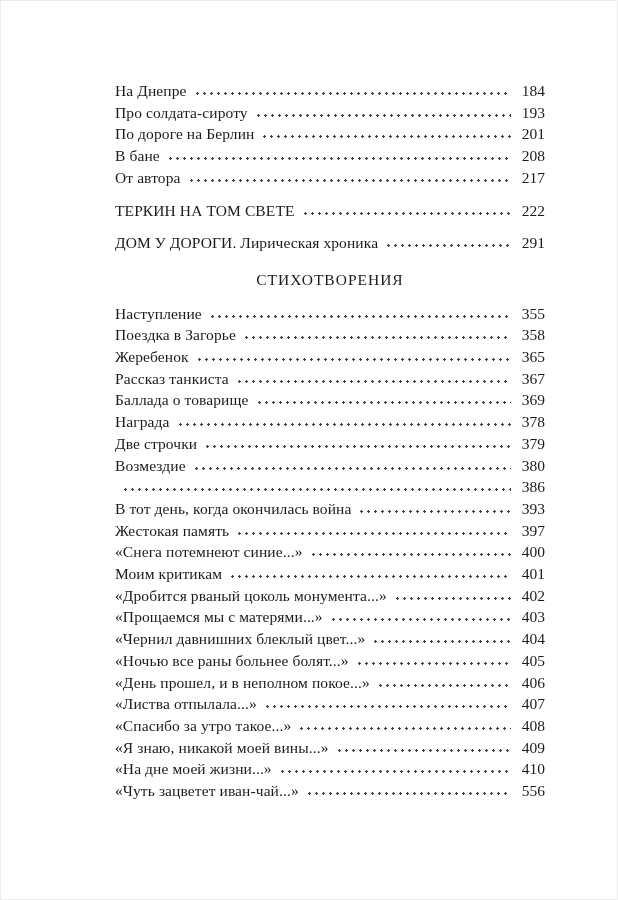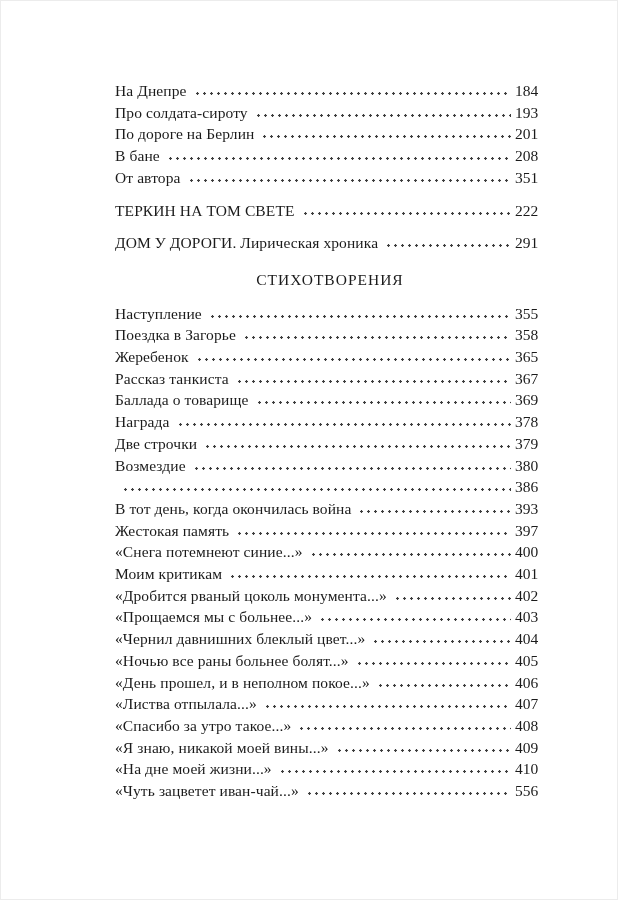--- a/index.html
+++ b/index.html
@@ -32,21 +32,21 @@
     height: 0.72em;
     margin: 0 4px 0 7px;
     background-image: radial-gradient(circle, #3c3c3c 1.05px, transparent 1.45px);
     background-size: 7px 3px;
     background-repeat: repeat-x;
     background-position: left bottom 1px;
   }
   .pagenum {
     flex: 0 0 auto;
     min-width: 30px;
-    text-align: left;
+    text-align: right;
   }
   .toc-heading {
     margin-top: 15px;
     margin-bottom: 12px;
     text-align: center;
     font-size: 15.5px;
     line-height: 21.7px;
     letter-spacing: 1px;
     color: #1b1b1b;
   }
@@ -73,21 +73,21 @@
           <span class="pagenum">201</span>
         </div>
         <div class="toc-row">
           <span class="title">В бане</span>
           <span class="leader"></span>
           <span class="pagenum">208</span>
         </div>
         <div class="toc-row">
           <span class="title">От автора</span>
           <span class="leader"></span>
-          <span class="pagenum">351</span>
+          <span class="pagenum">217</span>
         </div>
       </div>
       <div class="toc-section gap-before">
         <div class="toc-row">
           <span class="title">ТЕРКИН НА ТОМ СВЕТЕ</span>
           <span class="leader"></span>
           <span class="pagenum">222</span>
         </div>
       </div>
       <div class="toc-section gap-before">
@@ -162,21 +162,21 @@
           <span class="title">Моим критикам</span>
           <span class="leader"></span>
           <span class="pagenum">401</span>
         </div>
         <div class="toc-row">
           <span class="title">«Дробится рваный цоколь монумента...»</span>
           <span class="leader"></span>
           <span class="pagenum">402</span>
         </div>
         <div class="toc-row">
-          <span class="title">«Прощаемся мы с больнее...»</span>
+          <span class="title">«Прощаемся мы с матерями...»</span>
           <span class="leader"></span>
           <span class="pagenum">403</span>
         </div>
         <div class="toc-row">
           <span class="title">«Чернил давнишних блеклый цвет...»</span>
           <span class="leader"></span>
           <span class="pagenum">404</span>
         </div>
         <div class="toc-row">
           <span class="title">«Ночью все раны больнее болят...»</span>

